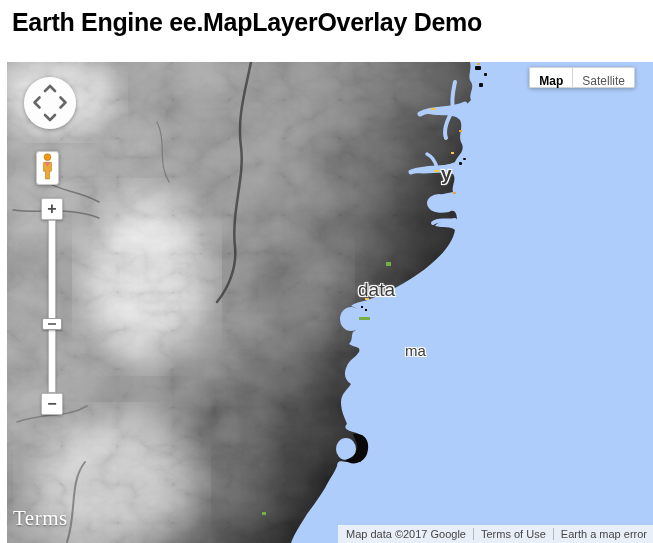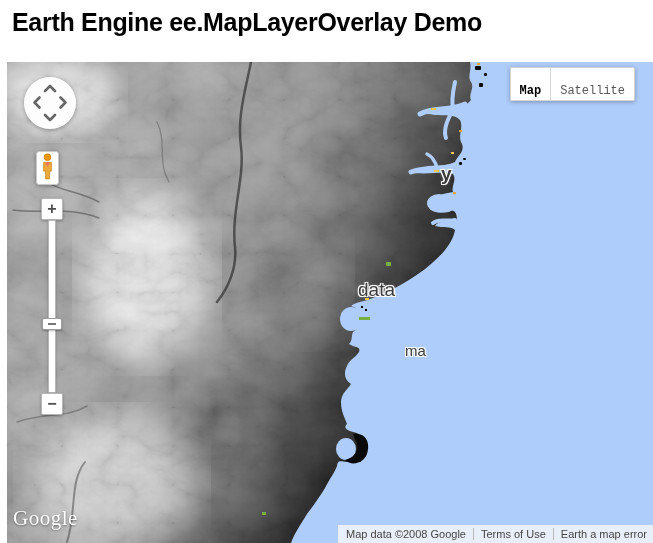--- a/index.html
+++ b/index.html
@@ -75,22 +75,22 @@
   .zoom-handle::after {
     content:""; position:absolute; left:5px; top:4px; width:8px; height:2px;
     background:#777;
   }
 
   
   .maptype { position:absolute; top:5px; right:18px; display:flex;
              box-shadow:0 1px 4px rgba(0,0,0,0.3); border-radius:2px; }
   .maptype button {
     height:21px; background:#fff; border:1px solid #d4d4d4;
-    font-family:Liberation Mono, monospace; font-size:12px;
-    color:#565656; padding:16px 9px; cursor:pointer; white-space:nowrap;
+    font-family:Liberation Sans, sans-serif; font-size:12px;
+    color:#565656; padding:6px 9px; cursor:pointer; white-space:nowrap;
   }
   .maptype .btn-map { border-radius:2px 0 0 2px; border-right:none;
     font-weight:700; color:#000; }
   .maptype .btn-satellite { border-radius:0 2px 2px 0; }
 
   
   .google-logo {
     position:absolute; left:6px; bottom:12px;
     font-family:"Liberation Serif", serif; font-size:21px; color:#fff;
     letter-spacing:0.5px; text-shadow:0 1px 2px rgba(0,0,0,0.4);
@@ -265,24 +265,24 @@
     <div class="zoom-track">
       <div class="zoom-handle"></div>
     </div>
     <button class="zoom-btn zoom-out">−</button>
 
     <div class="maptype">
       <button class="btn-map">Map</button>
       <button class="btn-satellite">Satellite</button>
     </div>
 
-    <div class="google-logo">Google</div>
+    <div class="google-logo">Terms</div>
 
     <div class="attribution">
-      <span>Map data ©2008 Google</span>
+      <span>Map data ©2017 Google</span>
       <span class="sep"></span>
       <a>Terms of Use</a>
       <span class="sep"></span>
       <a>Earth a map error</a>
     </div>
 
   </div>
 </div>
 
 </body></html>

